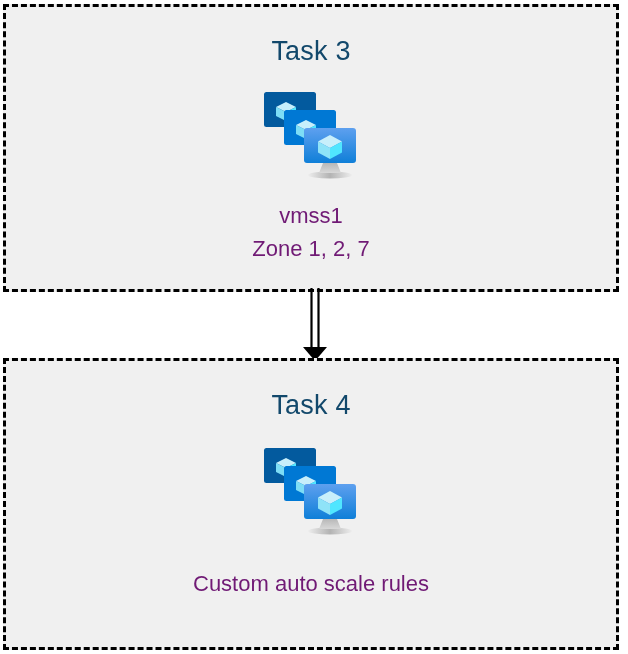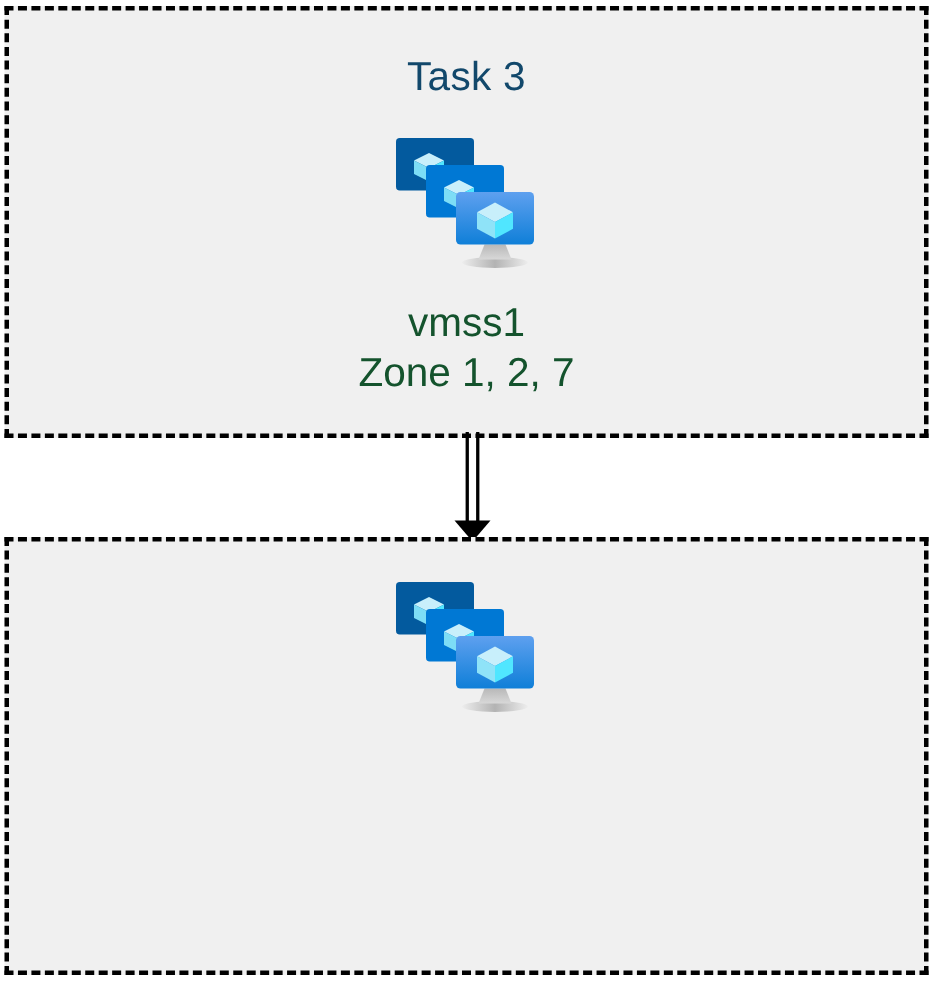--- a/index.html
+++ b/index.html
@@ -61,22 +61,22 @@
   .vmss-icon {
     width: 110px;
     height: 100px;
     margin-top: 18px;
     display: block;
   }
   .task-box.bottom .vmss-icon { margin-top: 20px; }
 
   
   .node-caption {
-    color: #14532d;
-    font-size: 27px;
+    color: #701a75;
+    font-size: 22px;
     line-height: 33px;
     font-weight: 400;
     text-align: center;
     margin-top: 14px;
   }
   .node-caption .line { display: block; }
   .task-box.bottom .node-caption { margin-top: 26px; }
 
   
   .connector {
@@ -147,20 +147,21 @@
 
   <svg class="connector" viewBox="0 0 40 74">
 
     <line x1="16.5" y1="0" x2="16.5" y2="61" stroke="#000000" stroke-width="2.2"></line>
     <line x1="23.5" y1="0" x2="23.5" y2="61" stroke="#000000" stroke-width="2.2"></line>
 
     <polygon points="8,59 32,59 20,73" fill="#000000"></polygon>
   </svg>
 
   <div class="task-box bottom">
+    <div class="task-title">Task 4</div>
 
     <svg class="vmss-icon" viewBox="0 0 110 100">
       <defs>
         <linearGradient id="frontGradB" x1="0" y1="0" x2="0" y2="1">
           <stop offset="0%" stop-color="#5EA0EF"></stop>
           <stop offset="100%" stop-color="#0F7FD8"></stop>
         </linearGradient>
         <linearGradient id="standGradB" x1="0" y1="0" x2="0" y2="1">
           <stop offset="0%" stop-color="#B8B8B8"></stop>
           <stop offset="100%" stop-color="#D8D8D8"></stop>
@@ -190,15 +191,18 @@
       <polygon points="67,78 81,78 85,88 63,88" fill="url(#standGradB)"></polygon>
 
       <rect x="48" y="43" width="52" height="35" rx="3" fill="url(#frontGradB)"></rect>
       <g>
         <polygon points="74,50 86,56.5 74,63 62,56.5" fill="#C8EFFB"></polygon>
         <polygon points="62,56.5 74,63 74,74 62,67.5" fill="#8FE3F8"></polygon>
         <polygon points="74,63 86,56.5 86,67.5 74,74" fill="#50E6FF"></polygon>
       </g>
     </svg>
 
+    <div class="node-caption">
+      <span class="line">Custom auto scale rules</span>
+    </div>
   </div>
 
 </div>
 
 </body></html>

